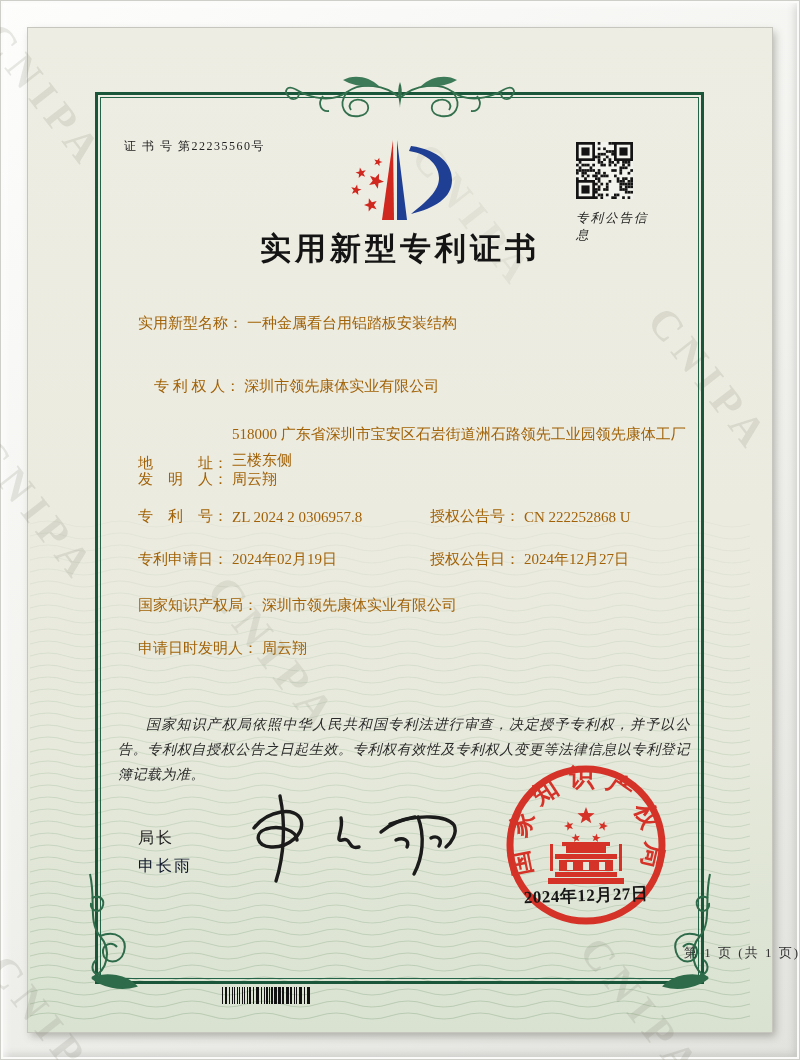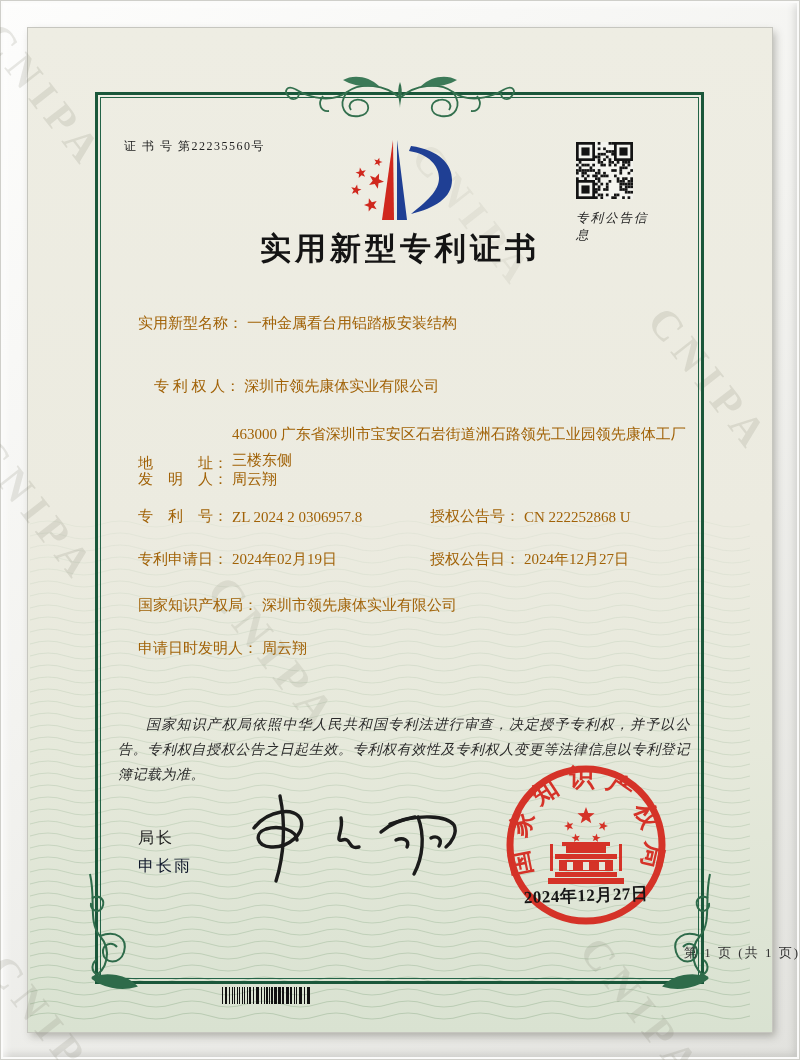--- a/index.html
+++ b/index.html
@@ -306,21 +306,21 @@
   <div class="frow" style="top:314px;">
     <span class="flabel">实用新型名称：</span>
     <span class="fvalue">一种金属看台用铝踏板安装结构</span>
   </div>
   <div class="frow" style="top:377px;margin-left:16px;">
     <span class="flabel">专 利 权 人：</span>
     <span class="fvalue">深圳市领先康体实业有限公司</span>
   </div>
   <div class="frow" style="top:421px;">
     <span class="flabel">地　　　址：</span>
-    <span class="fvalue addr-val">463000 广东省深圳市宝安区石岩街道洲石路领先工业园领先康体工厂三楼东侧</span>
+    <span class="fvalue addr-val">518000 广东省深圳市宝安区石岩街道洲石路领先工业园领先康体工厂三楼东侧</span>
   </div>
   <div class="frow" style="top:470px;">
     <span class="flabel">发　明　人：</span>
     <span class="fvalue">周云翔</span>
   </div>
   <div class="frow" style="top:507px;">
     <span class="flabel">专　利　号：</span>
     <span class="fvalue">ZL 2024 2 0306957.8</span>
   </div>
   <div class="frow col2" style="top:507px;">

